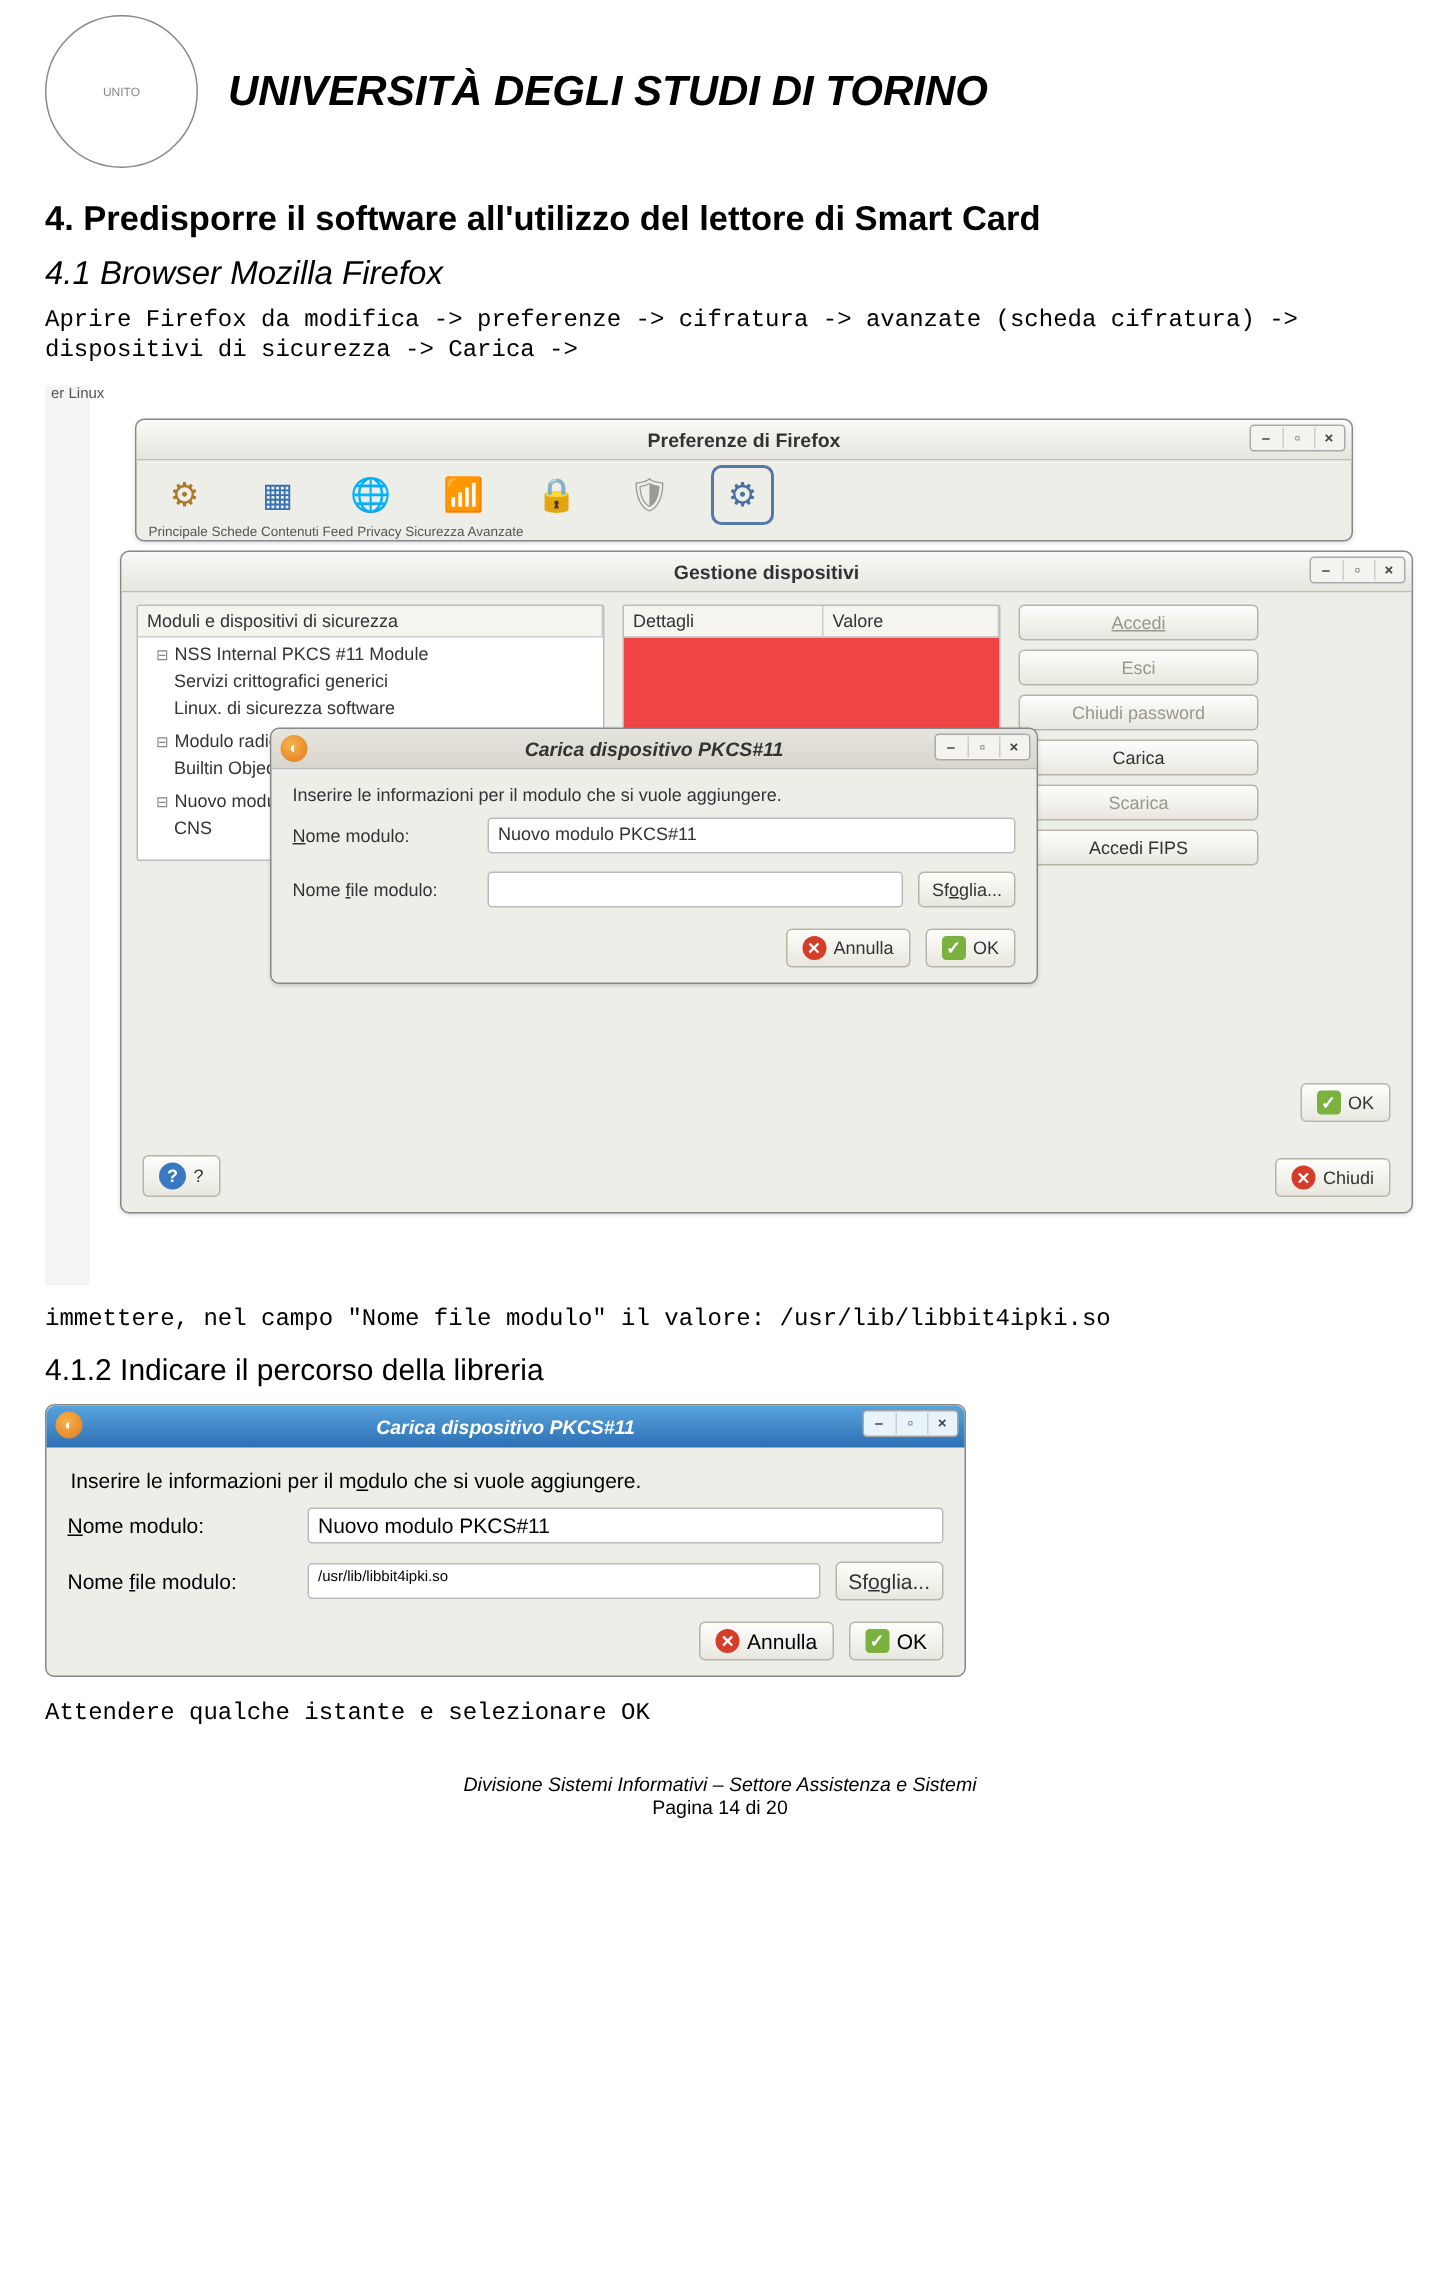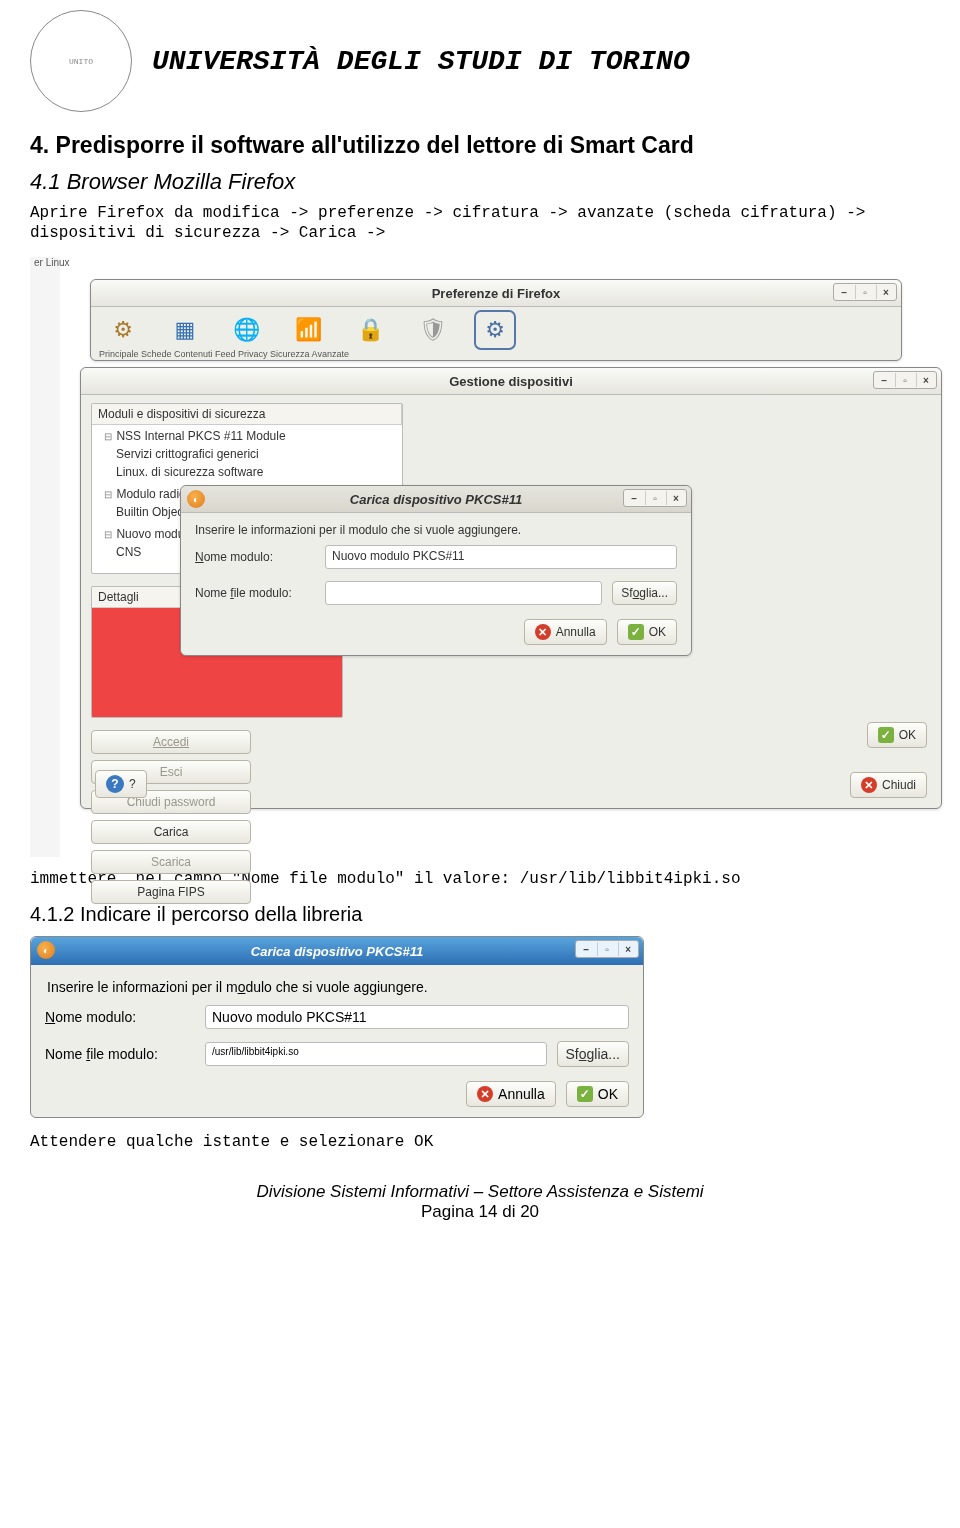--- a/index.html
+++ b/index.html
@@ -11,21 +11,20 @@
     color: #000;
   }
   .page {
     padding: 10px 30px 20px 30px;
   }
   .header {
     display: flex;
     align-items: center;
     gap: 20px;
     margin-bottom: 20px;
-    font-family: Liberation Mono, monospace;
   }
   .seal {
     width: 100px;
     height: 100px;
     border: 1px solid #888;
     border-radius: 50%;
     display: flex;
     align-items: center;
     justify-content: center;
     color: #888;
@@ -135,21 +134,20 @@
     display: flex;
     font-size: 9px;
     color: #555;
     padding: 0 8px 4px 8px;
   }
   .device-body {
     display: flex;
     gap: 12px;
     padding: 8px 10px;
     align-items: flex-start;
-    flex-direction: column;
   }
   .device-tree {
     width: 310px;
     border: 1px solid #bbb;
     background: #fff;
     border-radius: 2px;
     padding-bottom: 6px;
     font-size: 12px;
   }
   .col-head {
@@ -249,21 +247,21 @@
   .fx {
     position:absolute; left:6px; top:4px;
     width:18px; height:18px; border-radius:50%;
     background: radial-gradient(circle at 40% 35%, #f8b24b, #e07a1f);
     display:flex; align-items:center; justify-content:center;
     color:#fff; font-size:10px;
   }
   .footer {
     text-align: center;
     font-style: italic;
-    font-size: 17px;
+    font-size: 13px;
     margin-top: 30px;
   }
   .label-under { text-decoration: underline; text-decoration-style: solid; }
 </style>
 </head>
 <body>
 
 <div class="page">
 
   <div class="header">
@@ -343,21 +341,21 @@
             <div style="flex:1;">Valore</div>
           </div>
         </div>
 
         <div class="btncol">
           <div class="uibtn dim"><span class="u">Accedi</span></div>
           <div class="uibtn dim"><span>Esci</span></div>
           <div class="uibtn dim"><span>Chiudi password</span></div>
           <div class="uibtn"><span>Carica</span></div>
           <div class="uibtn dim"><span>Scarica</span></div>
-          <div class="uibtn"><span>Pagina FIPS</span></div>
+          <div class="uibtn"><span>Accedi FIPS</span></div>
         </div>
       </div>
 
       <div style="position:absolute; right:14px; bottom:60px;">
         <div class="iconbtn">
           <span class="ic-ok">✓</span>
           <span>OK</span>
         </div>
       </div>
 

